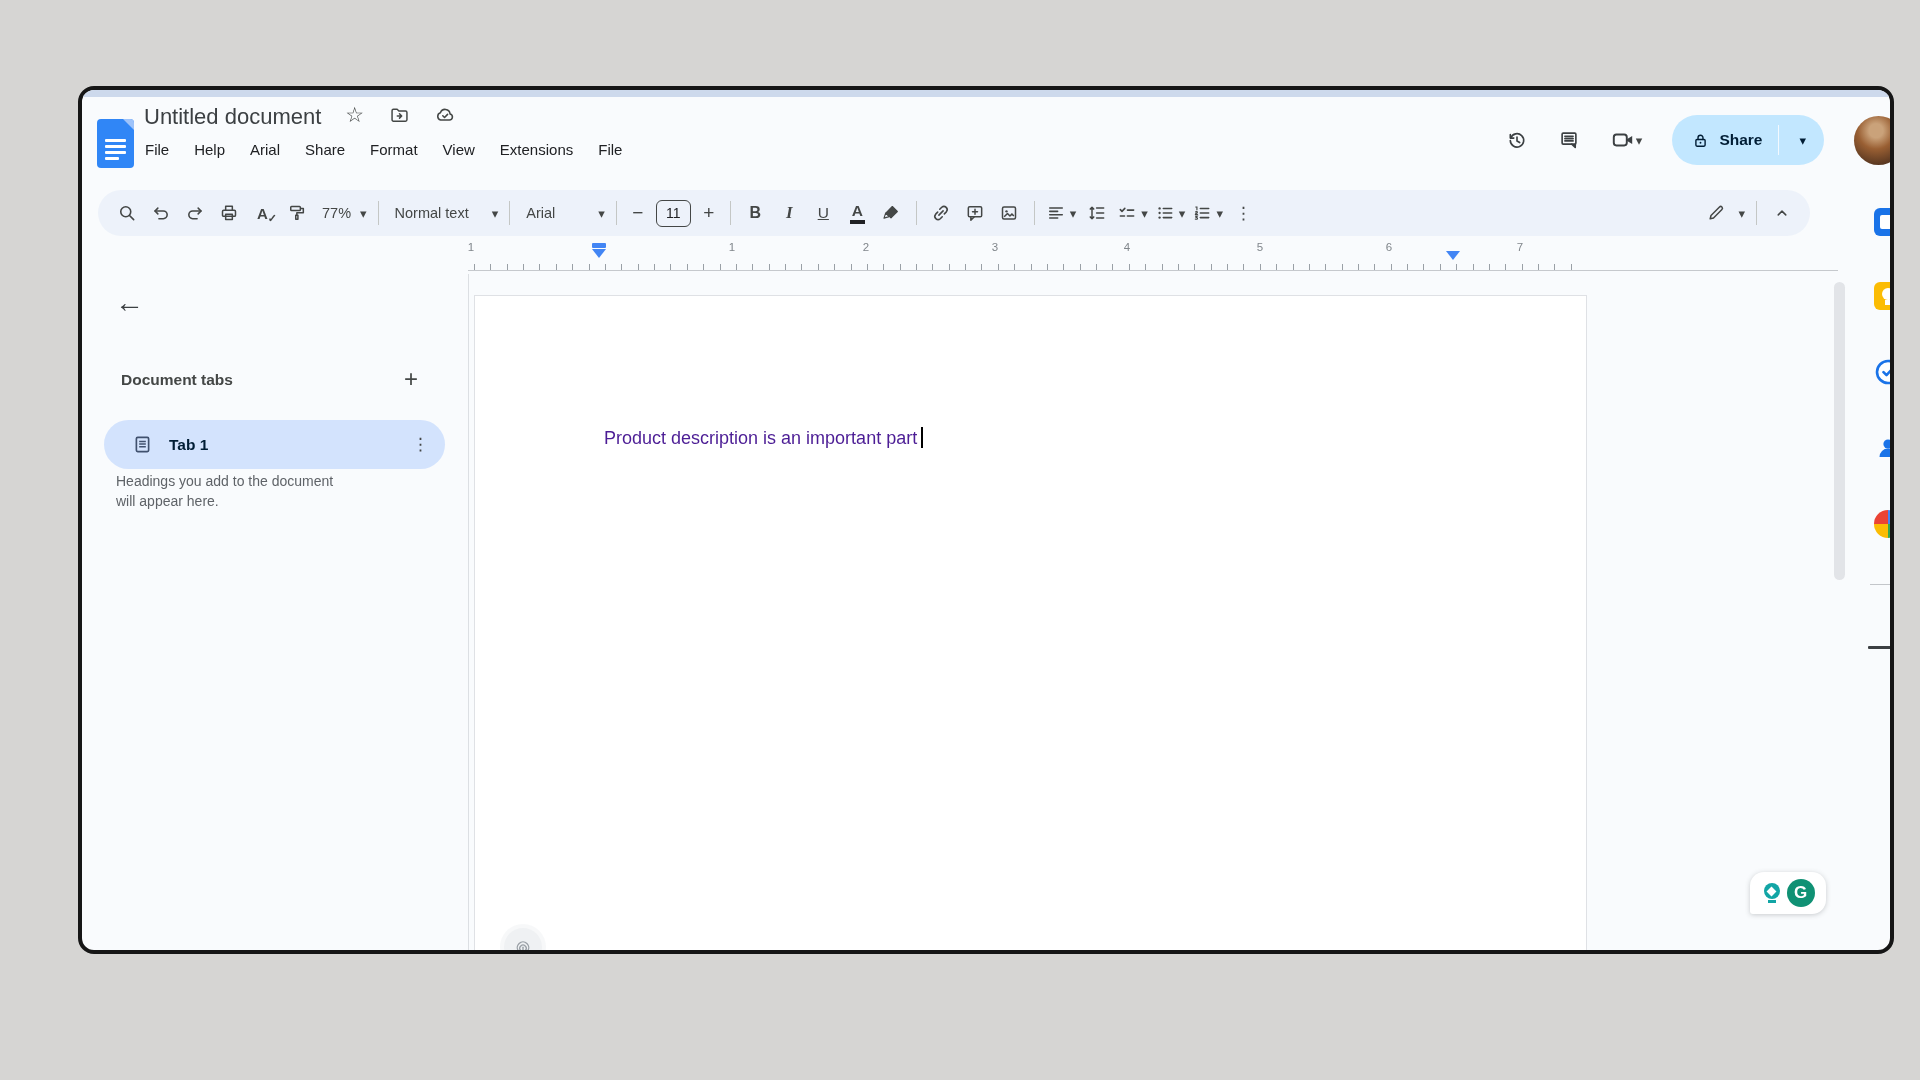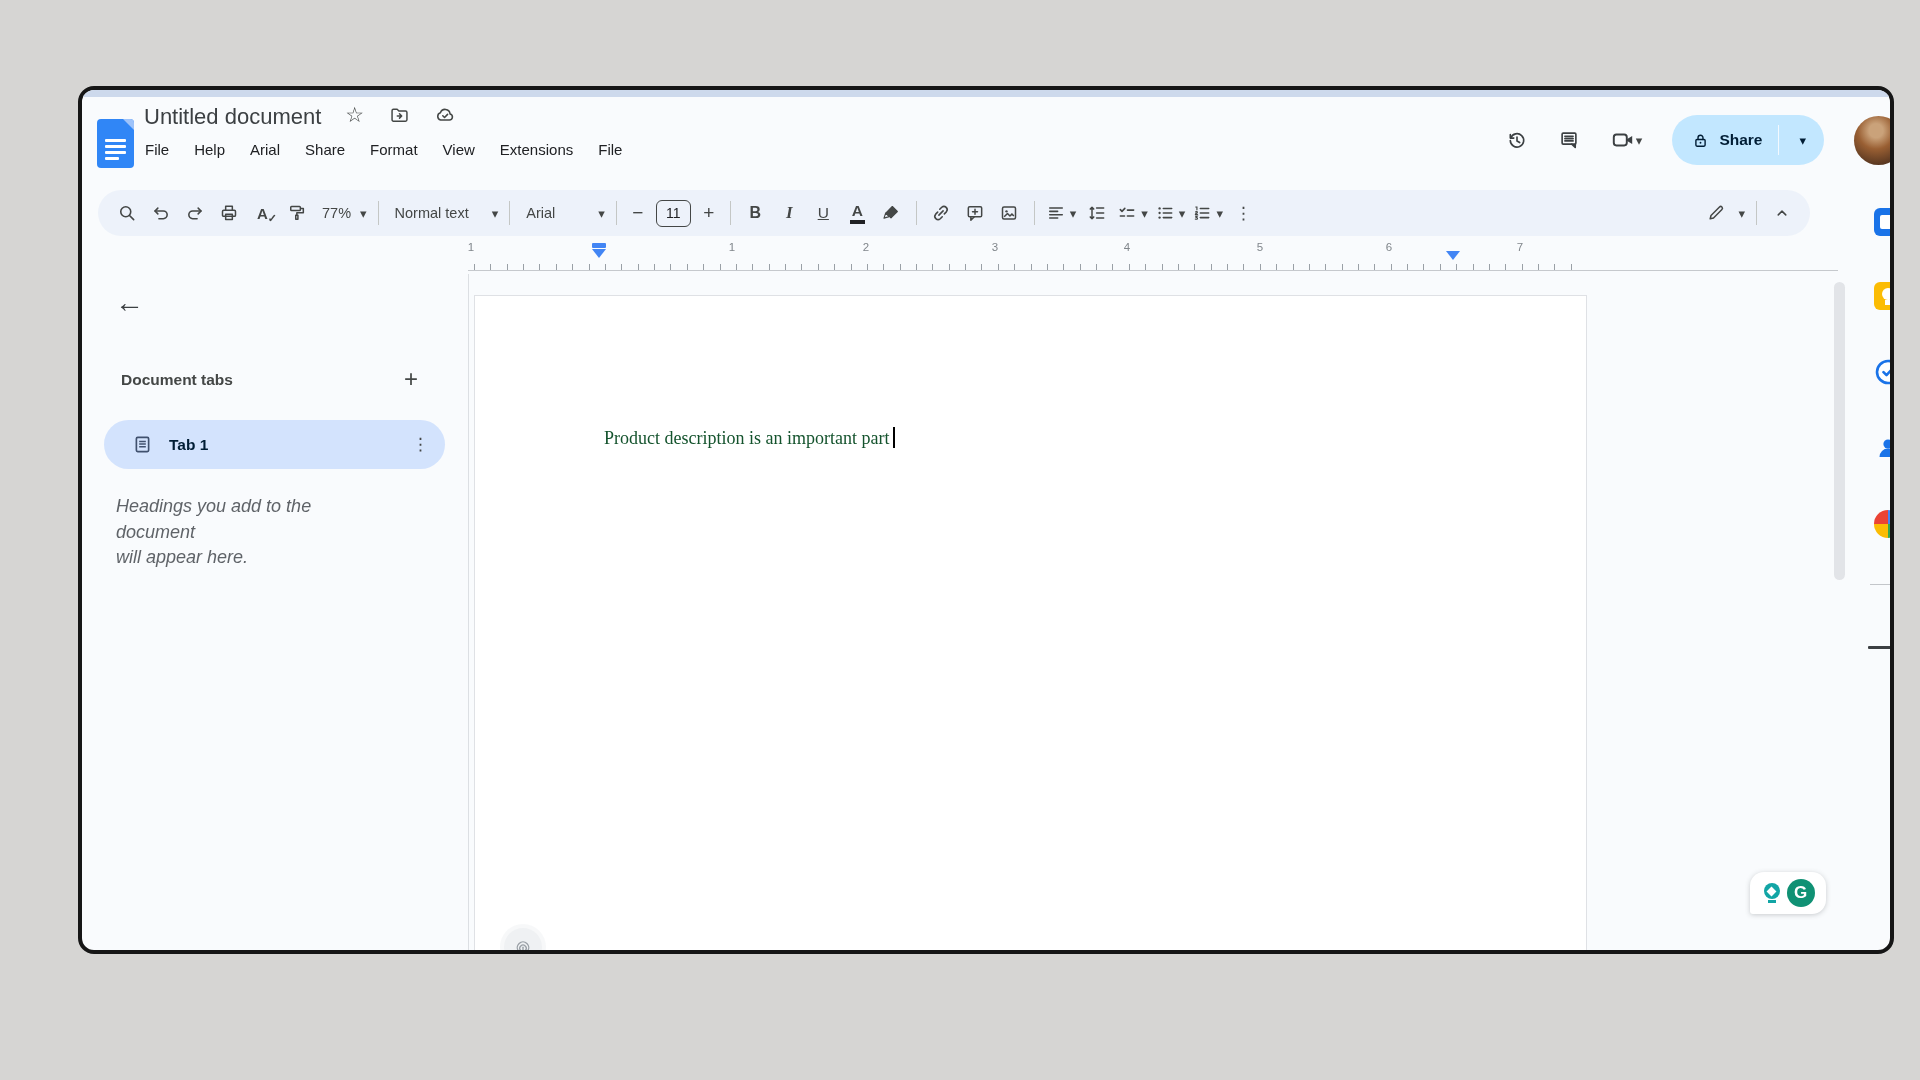--- a/index.html
+++ b/index.html
@@ -67,28 +67,28 @@
   
   .sidebar { position:absolute; left:0; top:184px; width:387px; bottom:0; border-right:1px solid #dcdfe3; }
   .back-arrow { position:absolute; left:33px; top:14px; font-size:29px; color:#3c4043; line-height:1; }
   .dt-header { position:absolute; left:39px; top:97px; font-size:15.5px; font-weight:600; color:#444746; }
   .dt-add { position:absolute; left:312px; top:88px; font-size:24px; color:#444746; width:34px; height:34px;
             display:flex; align-items:center; justify-content:center; }
   .tab-pill { position:absolute; left:22px; top:146px; width:341px; height:49px; border-radius:25px;
               background:#d3e3fd; display:flex; align-items:center; padding:0 16px 0 28px; gap:16px; }
   .tab-label { font-size:15.5px; font-weight:600; color:#001d35; flex:1; }
   .tab-kebab { font-size:17px; color:#444746; }
-  .sb-hint { position:absolute; left:34px; top:220px; width:270px; font-size:18px; font-style:italic;
+  .sb-hint { position:absolute; left:34px; top:198px; width:270px; font-size:14px; 
              color:#5f6368; line-height:1.42; }
 
   
   .canvas { position:absolute; left:388px; top:184px; right:0; bottom:0; }
   .page { position:absolute; left:4px; top:21px; width:1113px; height:656px; background:#fff;
           border:1px solid #dfe1e5; border-bottom:none; }
-  .doc-text { position:absolute; left:129px; top:131px; font-size:18px; color:#14532d; white-space:nowrap;font-family:Liberation Serif, serif; }
+  .doc-text { position:absolute; left:129px; top:131px; font-size:18px; color:#4c1d95; white-space:nowrap; }
   .cursor-bar { display:inline-block; width:2px; height:21px; background:#000; margin-left:4px;
                 vertical-align:-4px; }
   .fingerprint { position:absolute; left:29px; top:632px; width:38px; height:38px; border-radius:50%;
                  background:#eff1f3; box-shadow:0 0 0 4px rgba(240,242,244,.55); display:flex;
                  align-items:center; justify-content:center; }
   .scrollbar { position:absolute; left:1752px; top:192px; width:11px; height:298px; background:#e2e4e8;
                border-radius:6px; }
 
   
   .spi { position:absolute; left:1792px; width:28px; height:28px; }

